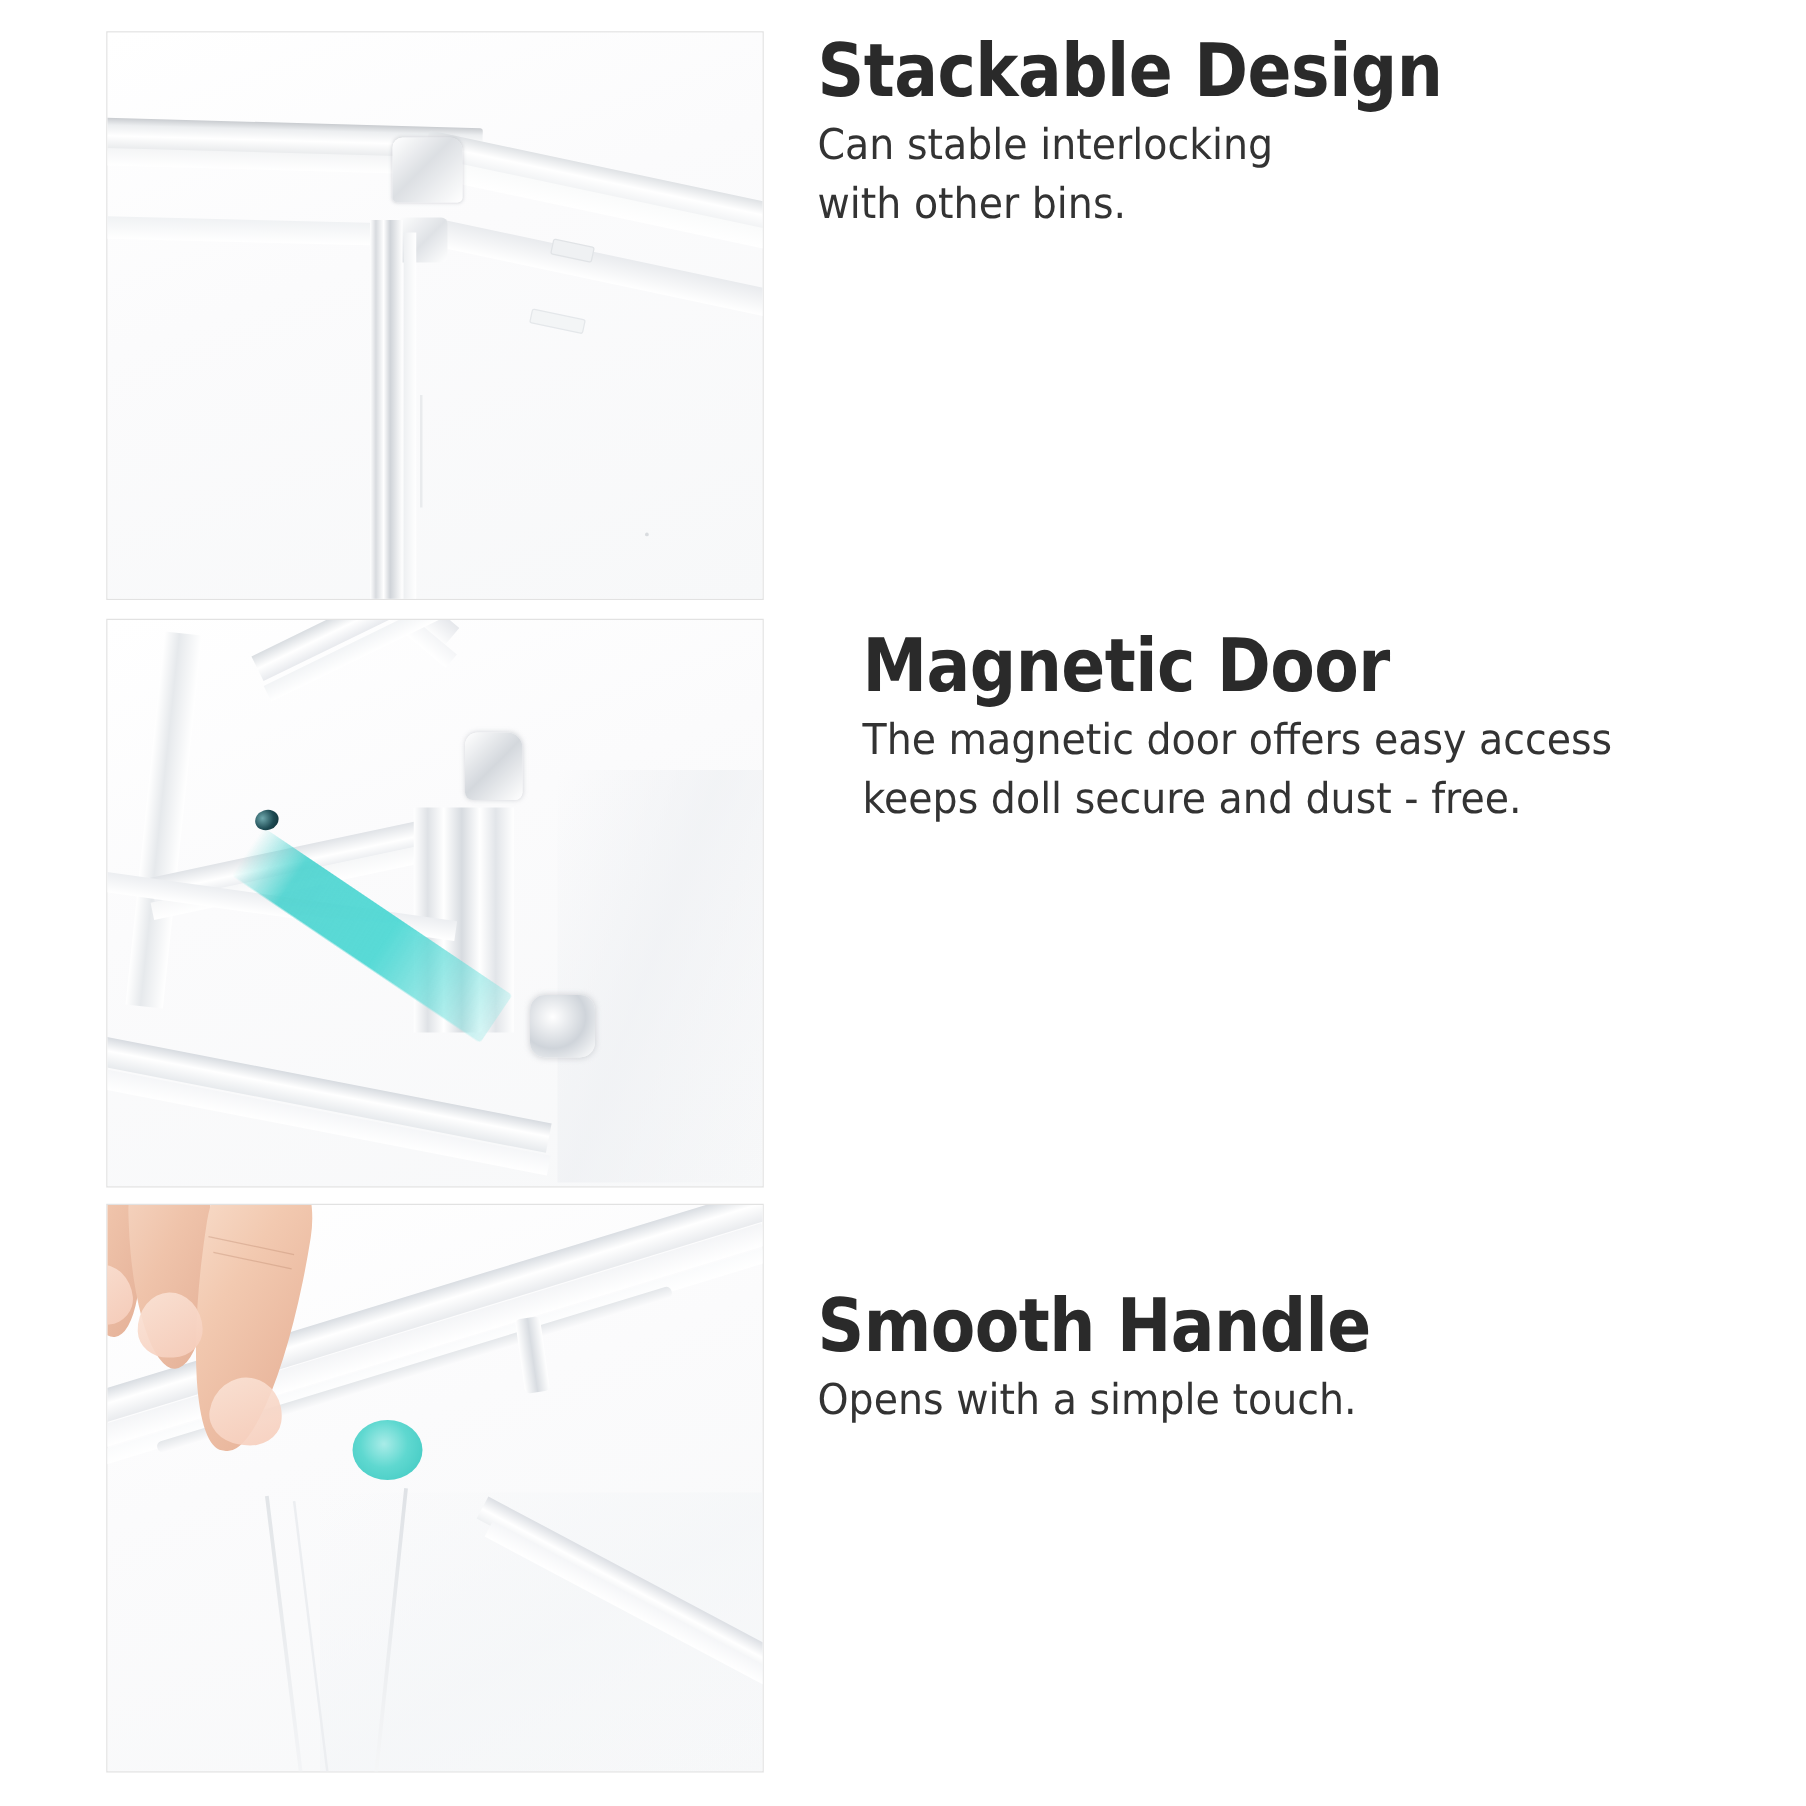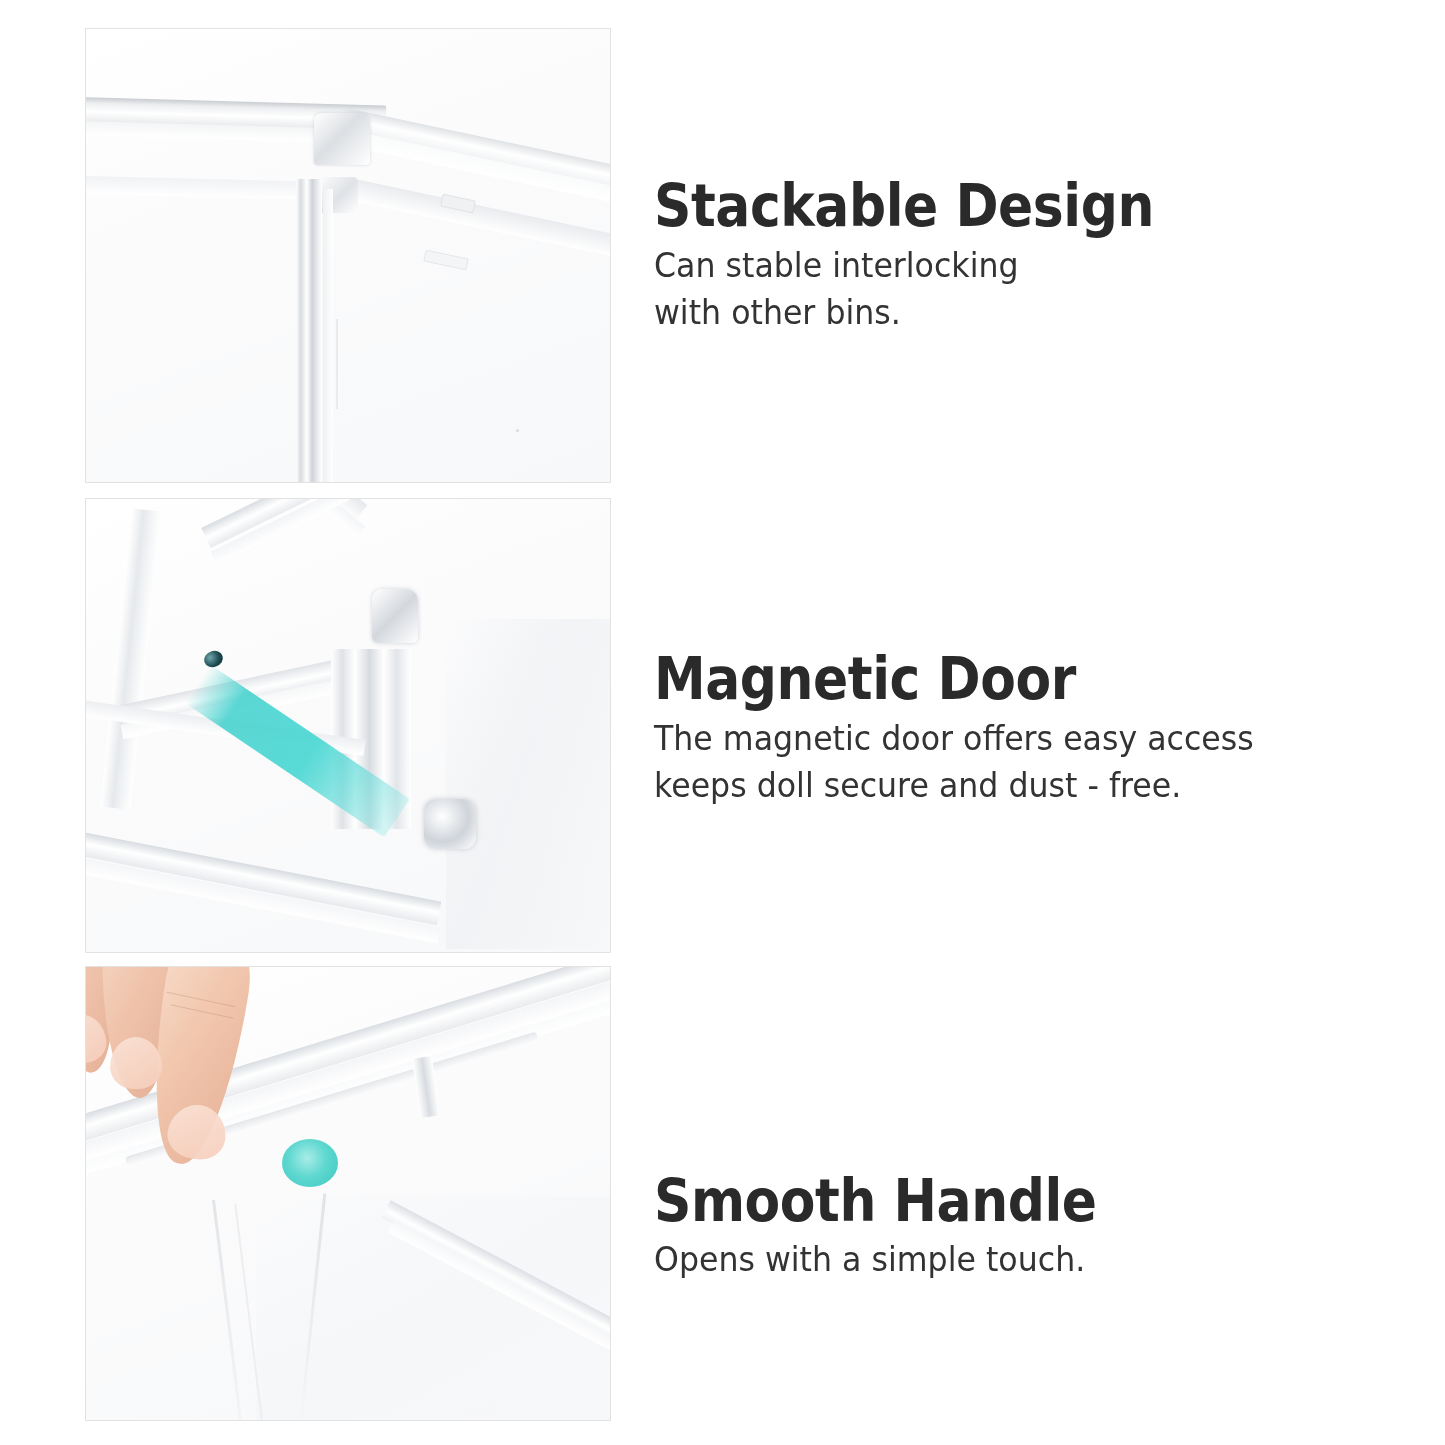--- a/index.html
+++ b/index.html
@@ -19,24 +19,23 @@
     inset: 0;
     background: #ffffff;
   }
 
   
   .feature-row {
     position: absolute;
     left: 0;
     width: 1364px;
     display: flex;
-    align-items: center;
   }
   #row-0 { top: 25px;  height: 460px; }
-  #row-1 { top: 495px; height: 460px; }
+  #row-1 { top: 495px; height: 460px; gap: 36px; }
   #row-2 { top: 963px; height: 460px; }
 
   
   .photo-panel {
     position: relative;
     margin-left: 85px;
     width: 526px;
     height: 455px;
     background: #fdfdfd;
     border: 1px solid #e2e2e2;

